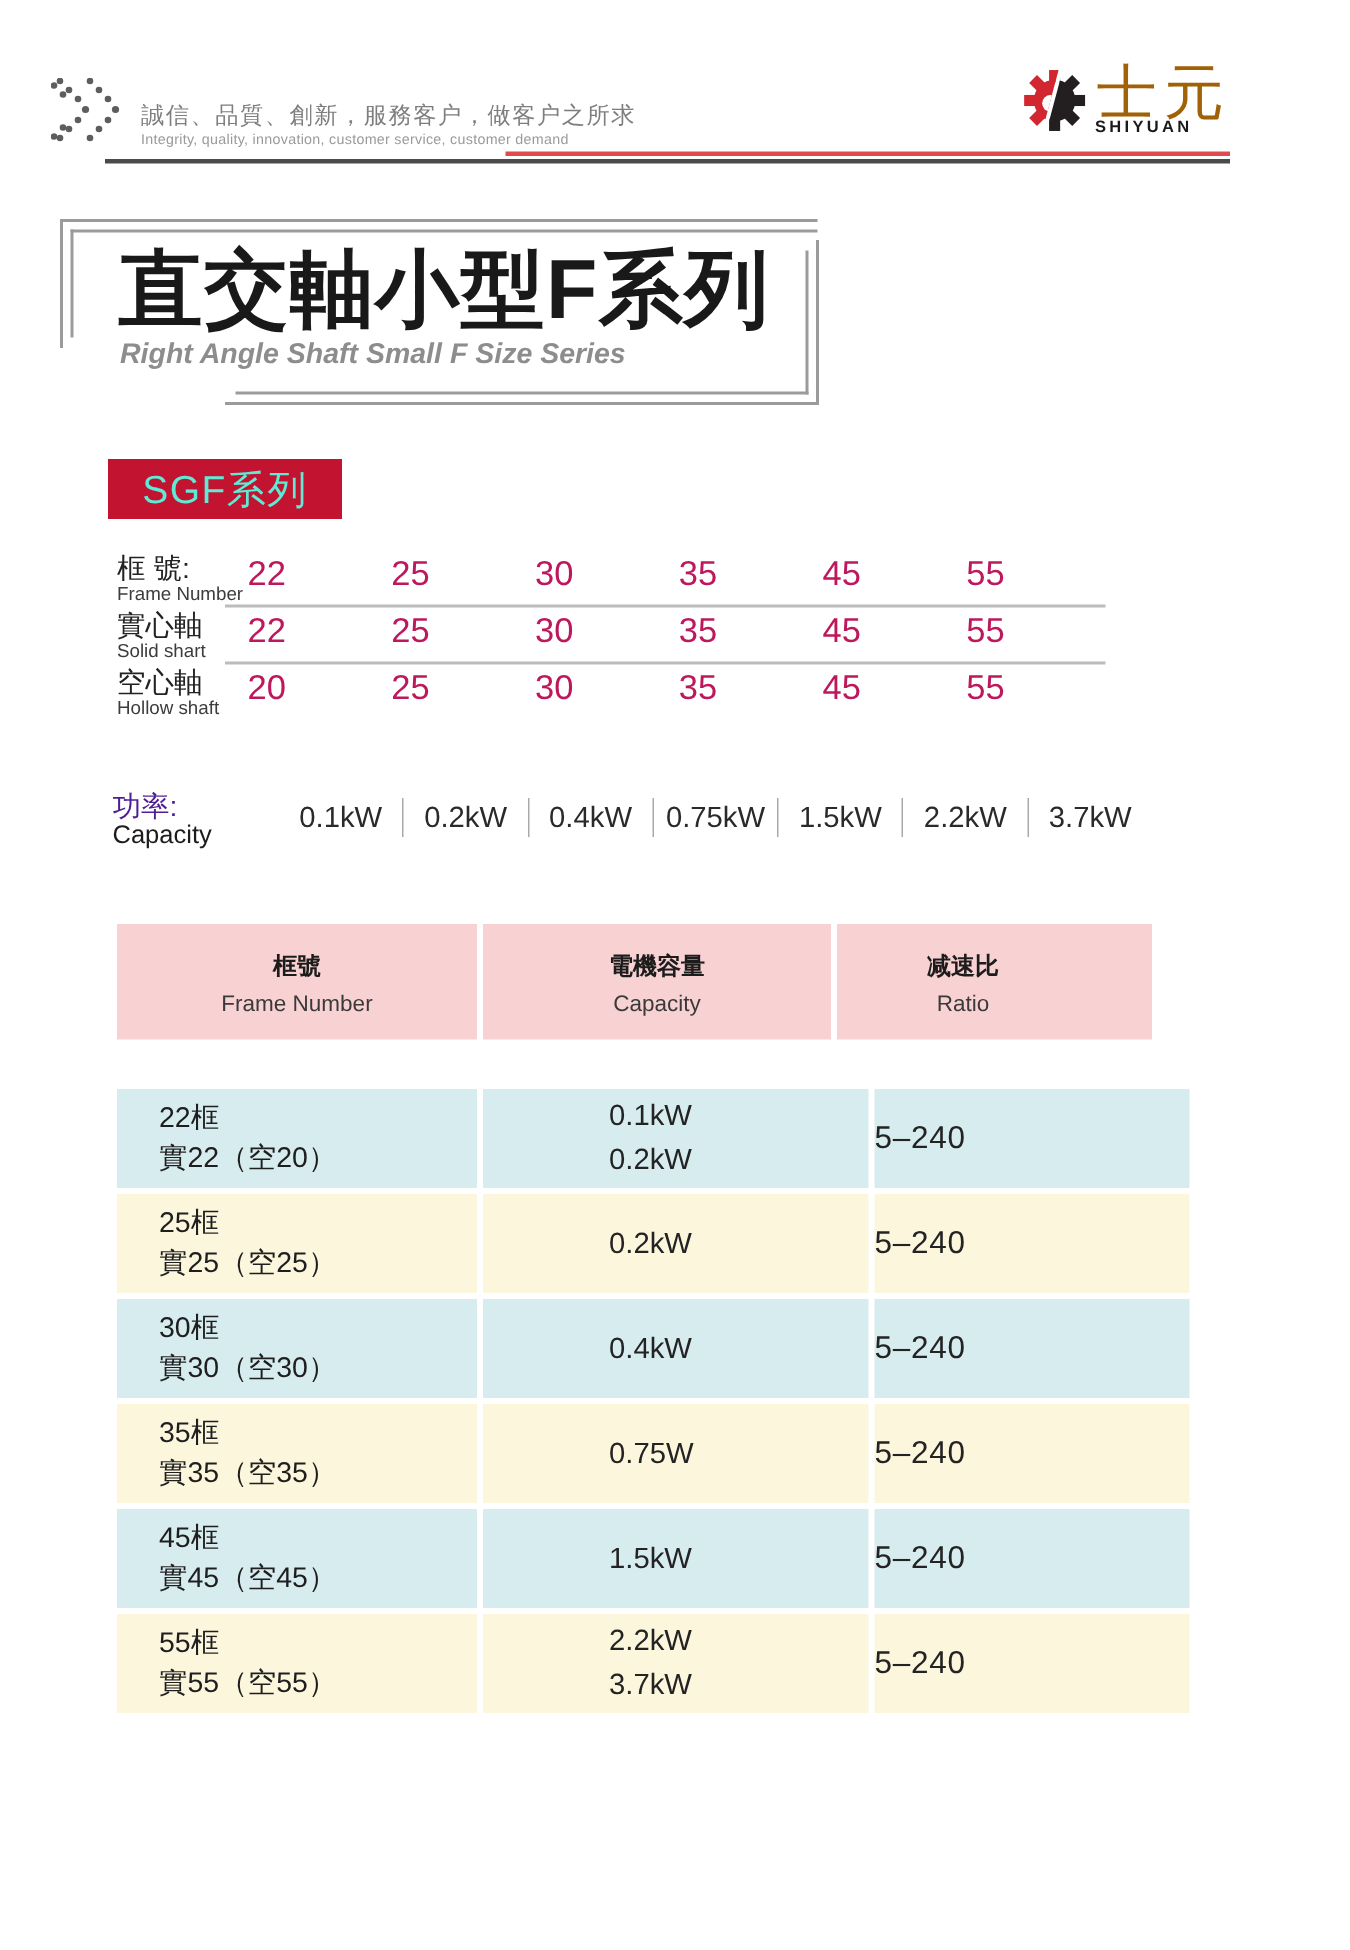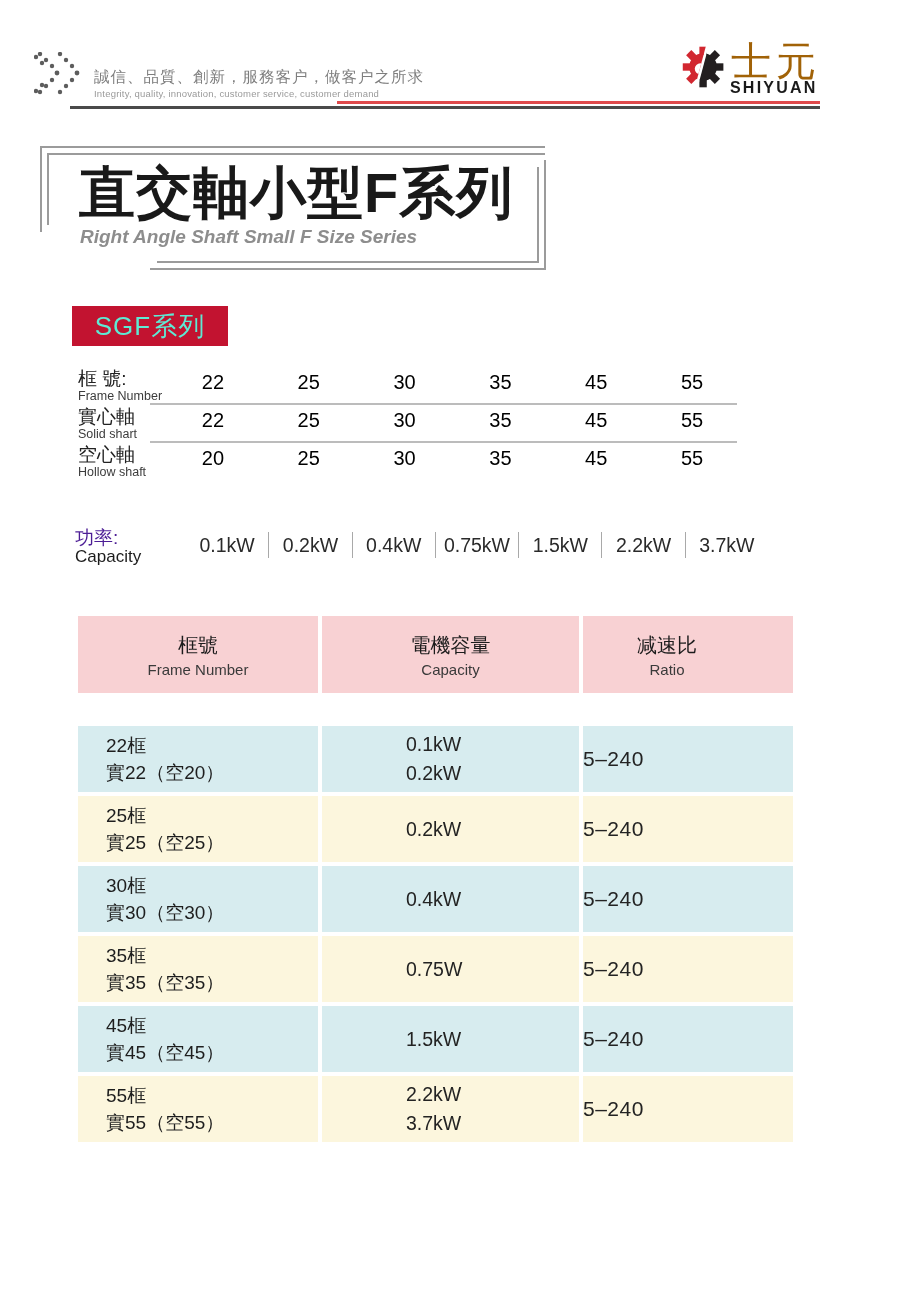--- a/index.html
+++ b/index.html
@@ -4,55 +4,55 @@
 <style>
   * { margin:0; padding:0; box-sizing:border-box; }
   body { background:#ffffff; font-family:"Liberation Sans","DejaVu Sans",sans-serif; }
   .page { position:relative; width:900px; height:1300px; background:#ffffff; overflow:hidden; }
   .abs { position:absolute; }
 
   
   .slogan-cn { left:94px; top:67px; font-size:15.5px; letter-spacing:1px; color:#7e7e7e; font-weight:500; }
   .slogan-en { left:94px; top:88px; font-size:9.5px; color:#9a9a9a; letter-spacing:0.2px; }
   .brand-cn { left:731px; top:34px; font-size:40px; font-weight:400; letter-spacing:5px; color:#a16207; }
-  .brand-en { left:730px; top:79px; font-size:16px; font-weight:800; letter-spacing:2.2px; color:#1a1a1a; }
+  .brand-en { left:730px; top:79px; font-size:11px; font-weight:800; letter-spacing:2.2px; color:#1a1a1a; }
   .rule-red { left:337px; top:101px; width:483px; height:3px; background:#e04a4c; }
   .rule-gray { left:70px; top:106px; width:750px; height:3px; background:#4a4a4a; }
 
   
   .br { border:0 solid #9b9b9b; }
   .br-a1 { left:40px; top:146px; width:505px; height:86px; border-left-width:2px; border-top-width:2px; }
   .br-a2 { left:47px; top:153px; width:498px; height:72px; border-left-width:2px; border-top-width:2px; }
   .br-b1 { left:150px; top:160px; width:396px; height:110px; border-right-width:2px; border-bottom-width:2px; }
   .br-b2 { left:157px; top:167px; width:382px; height:96px; border-right-width:2px; border-bottom-width:2px; }
   .page-title { left:79px; top:156px; font-size:56px; font-weight:900; letter-spacing:1px; color:#191919; white-space:nowrap; }
   .page-subtitle { left:80px; top:226px; font-size:19px; font-weight:700; font-style:italic; color:#8d8d8d; white-space:nowrap; }
 
   .badge { left:72px; top:306px; width:156px; height:40px; background:#c21330; color:#5eead4;
            display:flex; align-items:center; justify-content:center; font-size:26px; letter-spacing:1px; }
 
   
   .ft-cn { font-size:19px; color:#222222; font-weight:400; white-space:nowrap; }
   .ft-en { font-size:12.5px; color:#3c3c3c; white-space:nowrap; }
   .ft-vals { width:575px; height:32px; display:flex; align-items:center; }
-  .ft-vals span { flex:1; text-align:center; font-size:20px; color:#000000; }
+  .ft-vals span { flex:1; font-size:23px; color:#be185d; }
   .ft-line { left:150px; width:587px; height:2px; background:#bcbcbc; }
 
   
   .cap-cn { left:75px; top:525px; font-size:19px; font-weight:400; color:#4c1d95; }
   .cap-en { left:75px; top:547px; font-size:17px; color:#1c1c1c; }
   .cap-vals { left:186px; top:530px; width:582px; height:30px; display:flex; align-items:center; }
   .cap-vals .v { flex:1; text-align:center; font-size:19.5px; color:#2a2a2a; white-space:nowrap; }
   .cap-vals .d { width:1px; height:26px; background:#a9a9a9; }
 
   
   .spec-head { left:78px; top:616px; width:715px; height:77px; display:flex; gap:4px; }
   .spec-head .hc { background:#f8d1d3; display:flex; flex-direction:column; align-items:center; justify-content:center; }
-  .spec-head .hc1 { width:240px; } .spec-head .hc2 { width:257px; } .spec-head .hc3 { width:210px; padding-right:42px; }
-  .h-cn { font-size:20px; color:#1c1c1c; font-weight:400; line-height:30px; }
+  .spec-head .hc1 { width:240px; } .spec-head .hc2 { width:232px; } .spec-head .hc3 { width:210px; padding-right:42px; }
+  .h-cn { font-size:16px; color:#1c1c1c; font-weight:700; line-height:30px; }
   .h-en { font-size:15px; color:#3a3a3a; line-height:20px; }
   .spec-row { left:78px; width:715px; height:66px; display:flex; gap:4px; }
   .tone-blue  > div { background:#d7ecef; }
   .tone-cream > div { background:#fcf6dd; }
   .spec-row .c1 { width:240px; display:flex; flex-direction:column; justify-content:center; padding-left:28px; }
   .spec-row .c1 span { font-size:19px; color:#1e1e1e; line-height:27px; white-space:nowrap; }
   .spec-row .c2 { width:257px; display:flex; flex-direction:column; justify-content:center; padding-left:84px; }
   .spec-row .c2 span { font-size:19.5px; color:#232323; line-height:29px; white-space:nowrap; }
   .spec-row .c3 { width:210px; display:flex; align-items:center; padding-right:42px; }
   .spec-row .c3 span { font-size:21px; letter-spacing:0.5px; color:#232323; }

